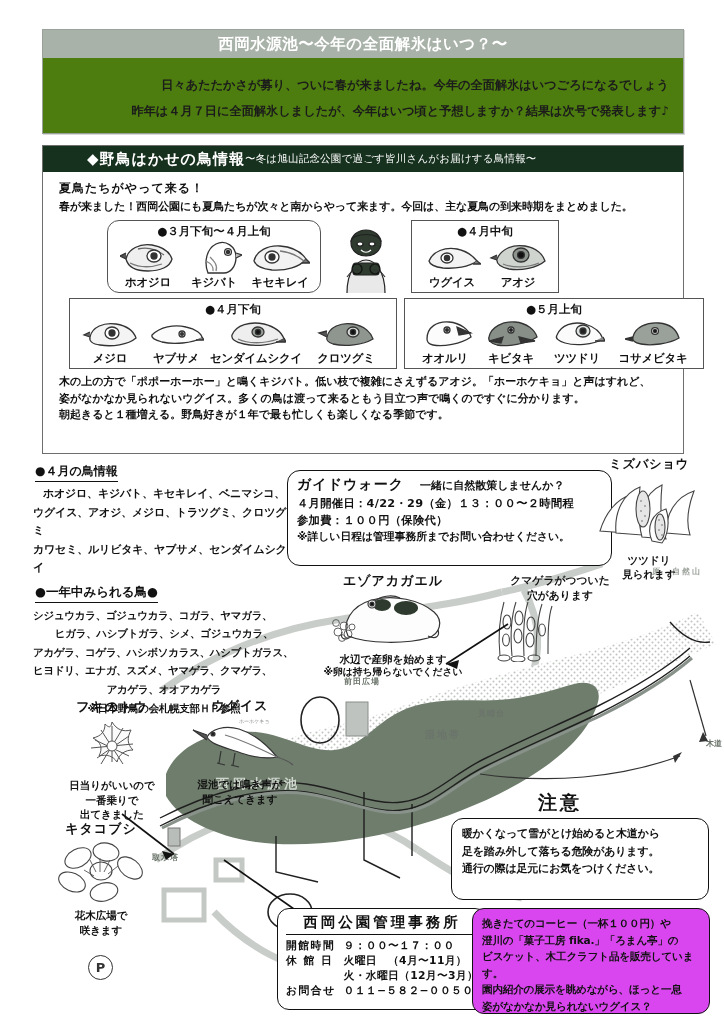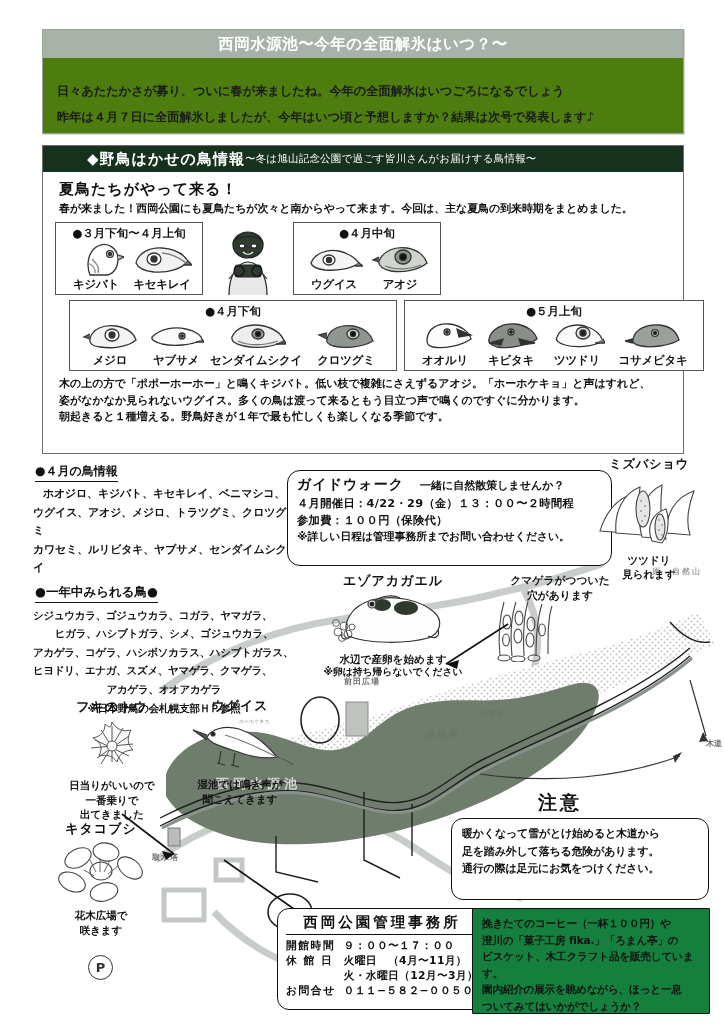--- a/index.html
+++ b/index.html
@@ -8,32 +8,32 @@
     font-family:"DejaVu Sans","Liberation Sans",sans-serif;
     color:#111;
   }
   .page{position:absolute;inset:0;}
 
   
   .ice-box{position:absolute;left:42px;top:29px;width:640px;height:103px;
     border:1px solid #9aa09a;background:#4d7c0f;box-shadow:1px 1px 0 #d8d8d8;}
   .ice-title{height:28px;background:#a9b2a9;display:flex;align-items:center;justify-content:center;
     color:#fff;font-weight:bold;font-size:15.5px;letter-spacing:.5px;}
-  .ice-body{padding:20px 14px 0;text-align:left;}
+  .ice-body{padding:14px 14px 0;text-align:right;}
   .ice-line{font-size:12.2px;line-height:26px;font-weight:bold;color:#1b1b1b;white-space:nowrap;}
 
   
   .bird-box{position:absolute;left:42px;top:145px;width:640px;height:307px;
     border:1px solid #6e6e6e;background:#fff;}
   .bird-head{height:26px;background:#17311f;color:#fff;display:flex;align-items:center;
     padding-left:44px;}
   .bird-head .b1{font-size:15px;font-weight:bold;letter-spacing:1px;}
   .bird-head .b2{font-size:10.5px;letter-spacing:.2px;}
   .bird-inner{padding:5px 10px 0 12px;}
-  .bird-h1{font-size:15px;font-weight:bold;letter-spacing:1px;margin:3px 0 2px 4px;}
+  .bird-h1{font-size:12px;font-weight:bold;letter-spacing:1px;margin:3px 0 2px 4px;}
   .bird-lead{font-size:11px;font-weight:bold;margin:0 0 6px 4px;letter-spacing:-0.1px;}
 
   .grp-row{display:flex;gap:7px;margin-bottom:5px;justify-content:flex-start;}
   .grp{border:1px solid #555;background:#fff;padding:2px 8px 2px;}
   .grp-title{text-align:center;font-size:11.5px;font-weight:bold;margin:1px 0 0;}
   .grp-birds{display:flex;gap:2px;align-items:flex-end;justify-content:center;}
   .bird{width:64px;text-align:center;}
   .bird.w-wide{width:84px;}
   .bird.w-xwide{width:92px;}
   .bird svg{display:block;margin:0 auto;}
@@ -104,21 +104,21 @@
   .office{position:absolute;left:277px;top:908px;width:192px;height:92px;
     border:1.6px solid #111;border-radius:12px;background:#fff;padding:4px 8px;}
   .office .ot{font-size:14.5px;font-weight:bold;letter-spacing:3px;border-bottom:1.5px solid #111;
     padding-bottom:2px;text-align:center;}
   .office table{border-collapse:collapse;margin-top:3px;}
   .office td{font-size:10.8px;font-weight:bold;padding:0;line-height:15px;vertical-align:top;
     letter-spacing:.3px;white-space:nowrap;}
   .office td.k{width:58px;letter-spacing:1.5px;}
 
   .cafe{position:absolute;left:472px;top:908px;width:218px;height:92px;
-    border:1.6px solid #111;border-radius:1px;background:#15803d;padding:6px 9px;}
+    border:1.6px solid #111;border-radius:12px;background:#d946ef;padding:6px 9px;}
   .cafe p{margin:0;font-size:10.6px;font-weight:bold;line-height:16.5px;letter-spacing:-0.2px;}
 
   .pmark{position:absolute;left:88px;top:955px;width:23px;height:23px;border:1.6px solid #333;
     border-radius:50%;display:flex;align-items:center;justify-content:center;
     font-size:13px;font-weight:bold;color:#333;background:#fff;}
 </style>
 </head>
 <body>
 
 <div class="page">
@@ -211,23 +211,36 @@
   <div class="bird-box">
     <div class="bird-head">
       <span class="b1">◆野鳥はかせの鳥情報</span>
       <span class="b2">〜冬は旭山記念公園で過ごす皆川さんがお届けする鳥情報〜</span>
     </div>
     <div class="bird-inner">
       <div class="bird-h1">夏鳥たちがやって来る！</div>
       <div class="bird-lead">春が来ました！西岡公園にも夏鳥たちが次々と南からやって来ます。今回は、主な夏鳥の到来時期をまとめました。</div>
 
       <div class="grp-row">
-        <div class="grp" style="">
+        <div class="grp" style="margin-left:52px;border-radius:12px;">
           <div class="grp-title">●３月下旬〜４月上旬</div>
           <div class="grp-birds">
+            <div class="bird">
+              <svg width="56" height="36" viewBox="0 0 56 36">
+                  <g fill="none" stroke="#333" stroke-width="1.3">
+                <path d="M6 20 C8 10 20 4 32 6 C44 8 50 14 52 20 C50 28 40 32 28 32 C16 32 8 28 6 20 Z" fill="#efefef"></path>
+                <path d="M6 20 L0 17 L6 14" fill="#555" stroke="#333"></path>
+                <path d="M18 10 C26 8 36 10 44 16" stroke="#666"></path>
+                <ellipse cx="34" cy="17" rx="7" ry="6" fill="#fff"></ellipse>
+                    <circle cx="34" cy="17" r="3" fill="#333"></circle>
+                <path d="M10 24 C18 28 30 29 42 25" stroke="#777"></path>
+              </g>
+                </svg>
+              <div class="bird-name">ホオジロ</div>
+            </div>
             <div class="bird">
               <svg width="56" height="36" viewBox="0 0 56 36">
                   <g fill="none" stroke="#333" stroke-width="1.3">
                 <path d="M22 34 C18 24 20 10 30 5 C40 0 50 8 50 18 C50 28 44 34 38 34 Z" fill="#fff"></path>
                 <path d="M50 14 L56 16 L50 19" fill="#bbb"></path>
                 <circle cx="42" cy="13" r="3.4" fill="#fff"></circle>
                     <circle cx="42" cy="13" r="1.6" fill="#333"></circle>
                 <path d="M24 18 C28 22 32 26 30 32" stroke="#888"></path>
                 <path d="M20 22 C24 24 28 27 27 32" stroke="#888"></path>
               </g>
@@ -625,18 +638,18 @@
       </tr>
     </tbody>
       </table>
   </div>
 
   <div class="cafe">
     <p>挽きたてのコーヒー（一杯１００円）や</p>
     <p>澄川の「菓子工房 fika.」「ろまん亭」の</p>
     <p>ビスケット、木工クラフト品を販売しています。</p>
     <p>園内紹介の展示を眺めながら、ほっと一息</p>
-    <p>ついてみてはいかがでしょうか？</p>
+    <p>姿がなかなか見られないウグイス？</p>
   </div>
 
   <div class="pmark">P</div>
 
 </div>
 
 </body></html>

